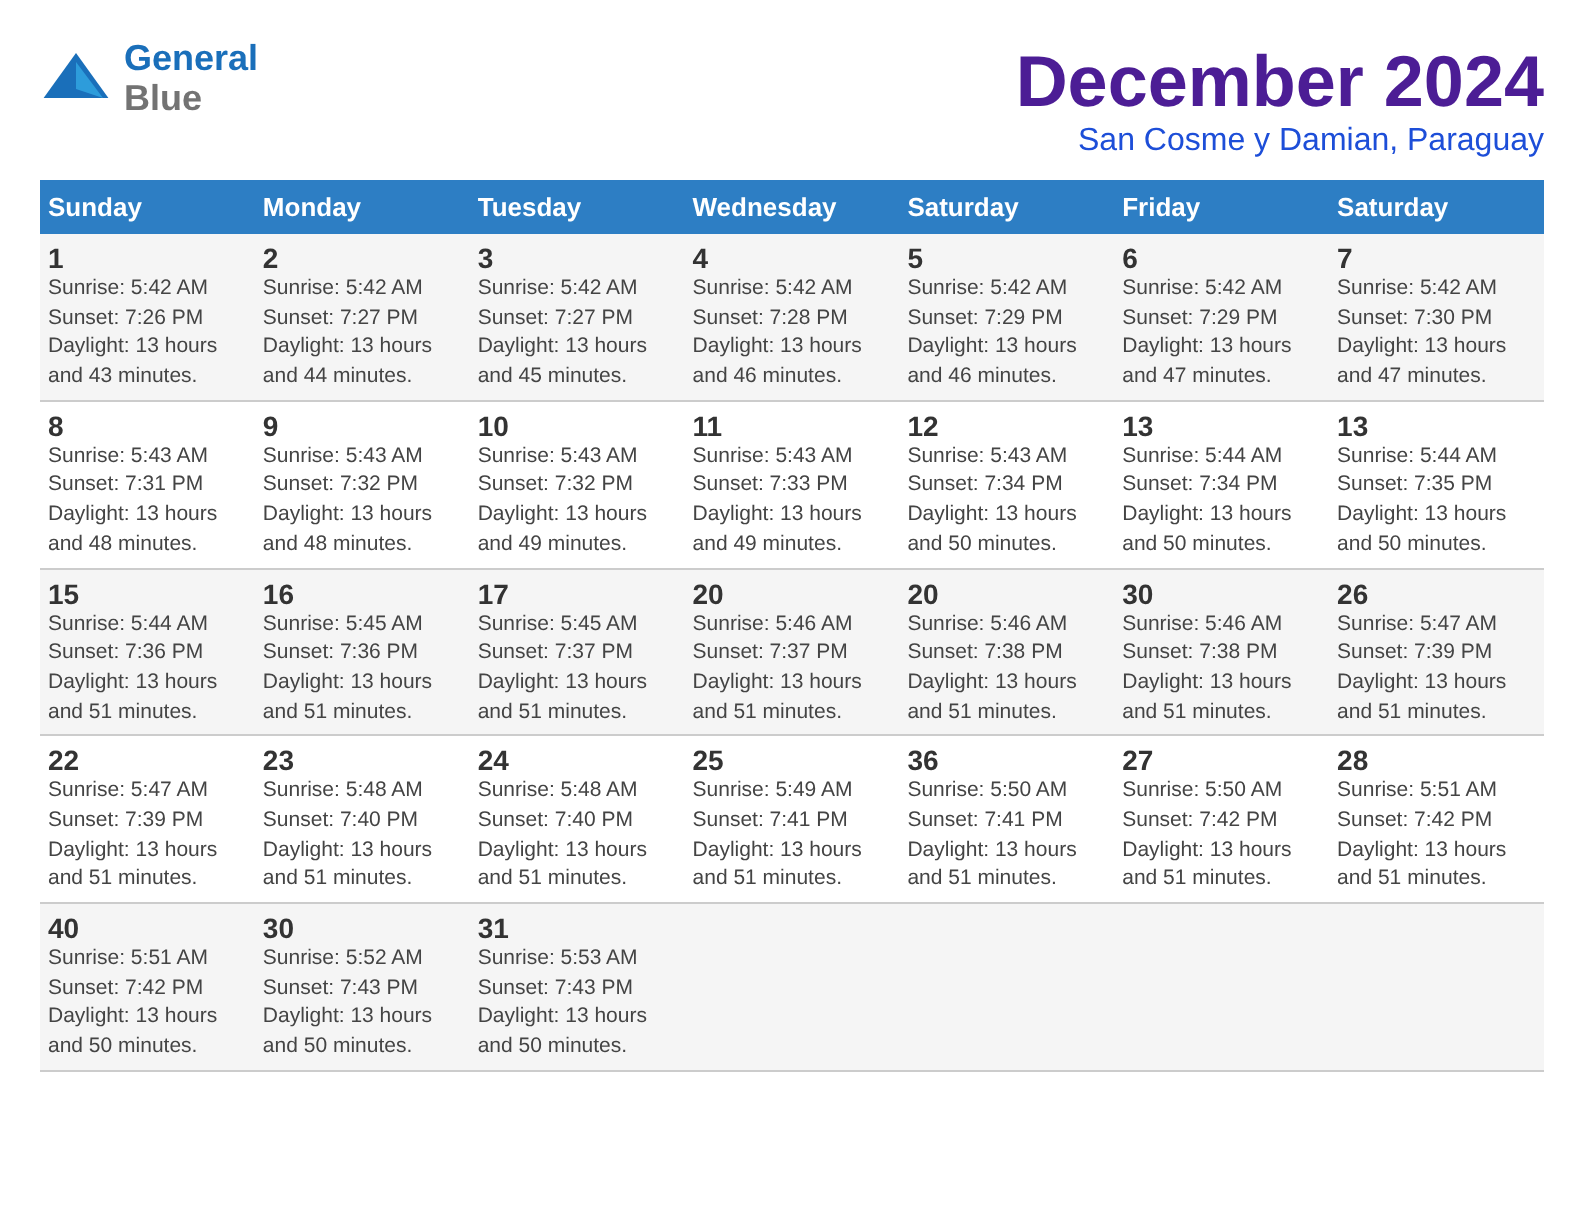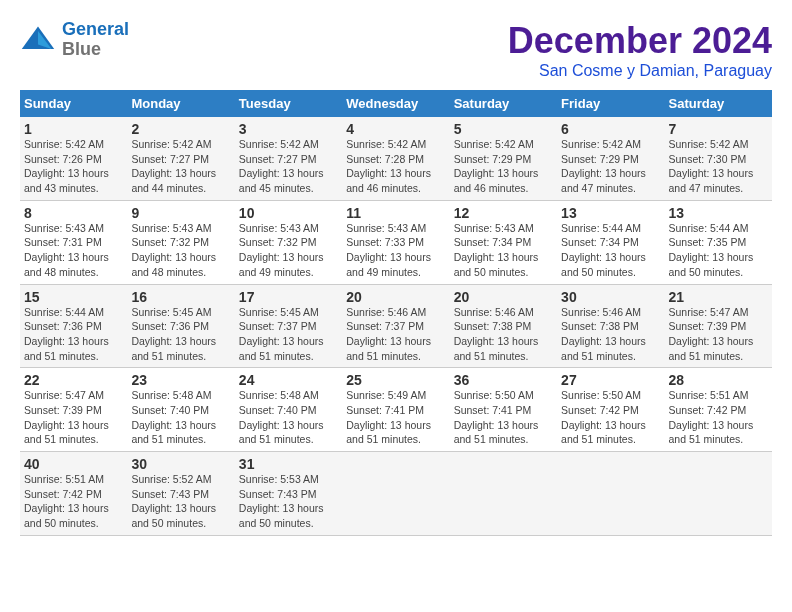--- a/index.html
+++ b/index.html
@@ -202,21 +202,21 @@
         </td>
         <td>
           <span class="day-num">20</span>
           <span class="day-info">Sunrise: 5:46 AM<br>Sunset: 7:38 PM<br>Daylight: 13 hours and 51 minutes.</span>
         </td>
         <td>
           <span class="day-num">30</span>
           <span class="day-info">Sunrise: 5:46 AM<br>Sunset: 7:38 PM<br>Daylight: 13 hours and 51 minutes.</span>
         </td>
         <td>
-          <span class="day-num">21</span>
+          <span class="day-num">26</span>
           <span class="day-info">Sunrise: 5:47 AM<br>Sunset: 7:39 PM<br>Daylight: 13 hours and 51 minutes.</span>
         </td>
       </tr>
       <tr class="row-week">
         <td>
           <span class="day-num">22</span>
           <span class="day-info">Sunrise: 5:47 AM<br>Sunset: 7:39 PM<br>Daylight: 13 hours and 51 minutes.</span>
         </td>
         <td>
           <span class="day-num">23</span>

